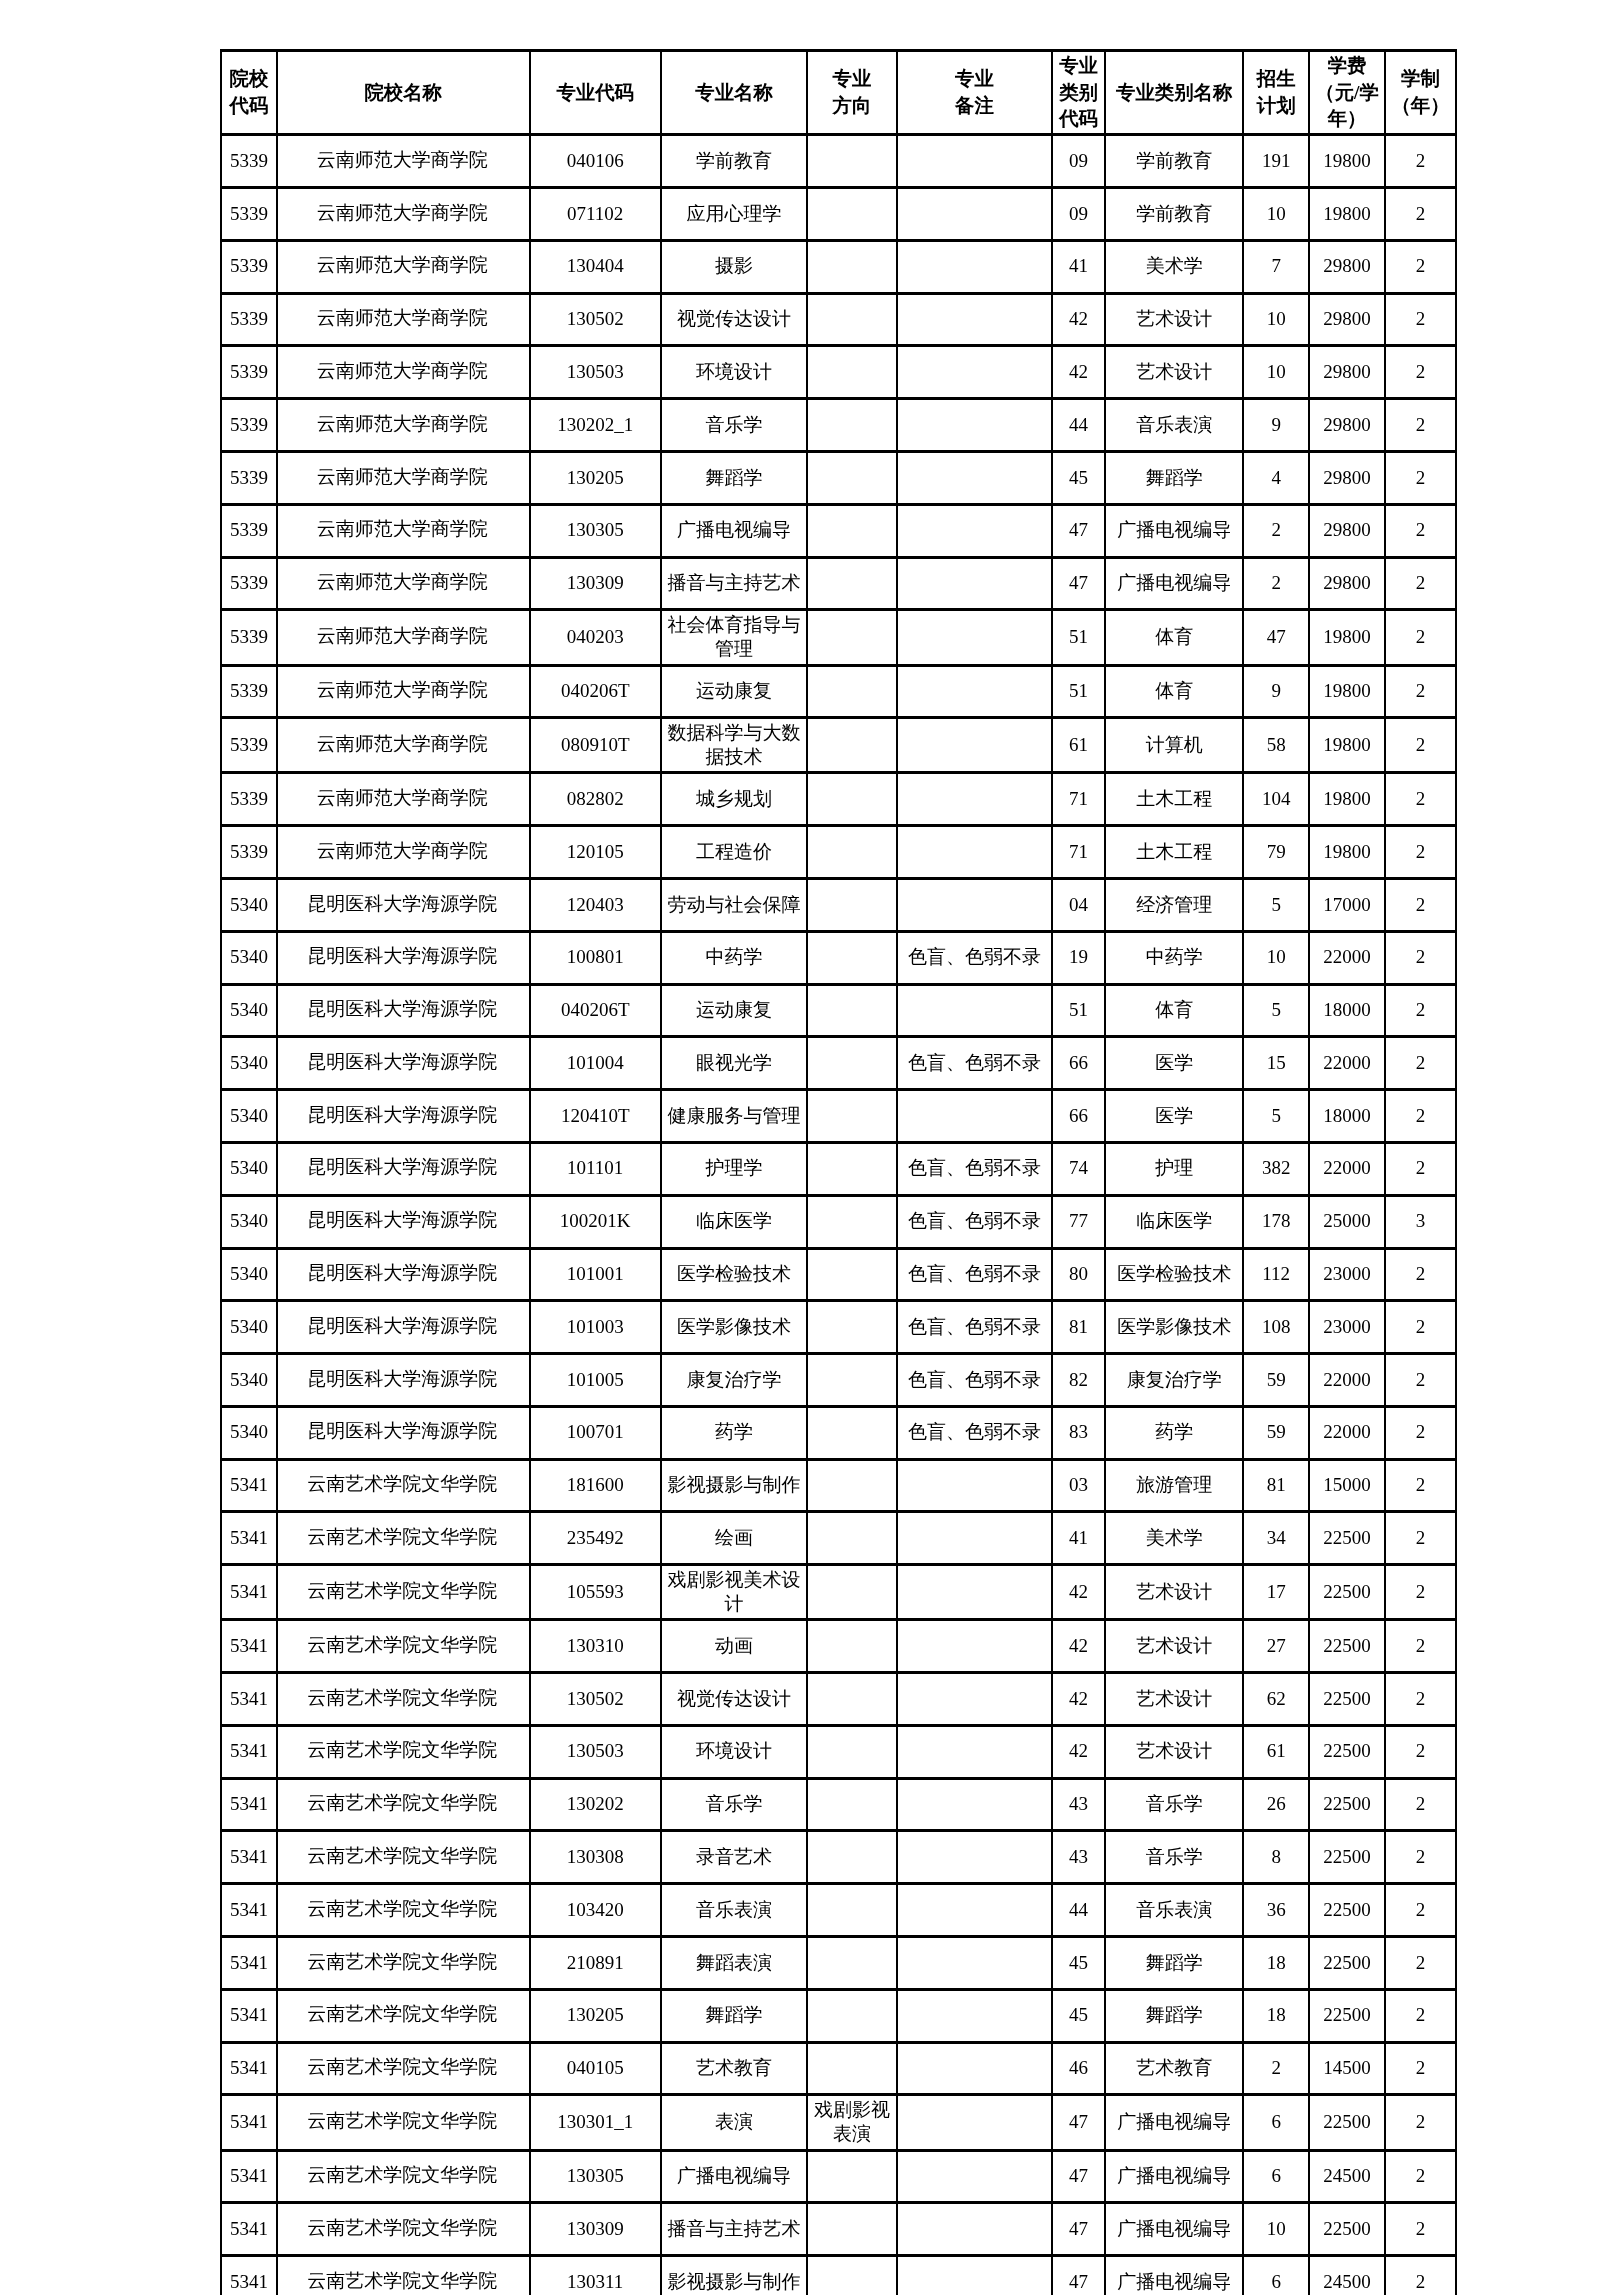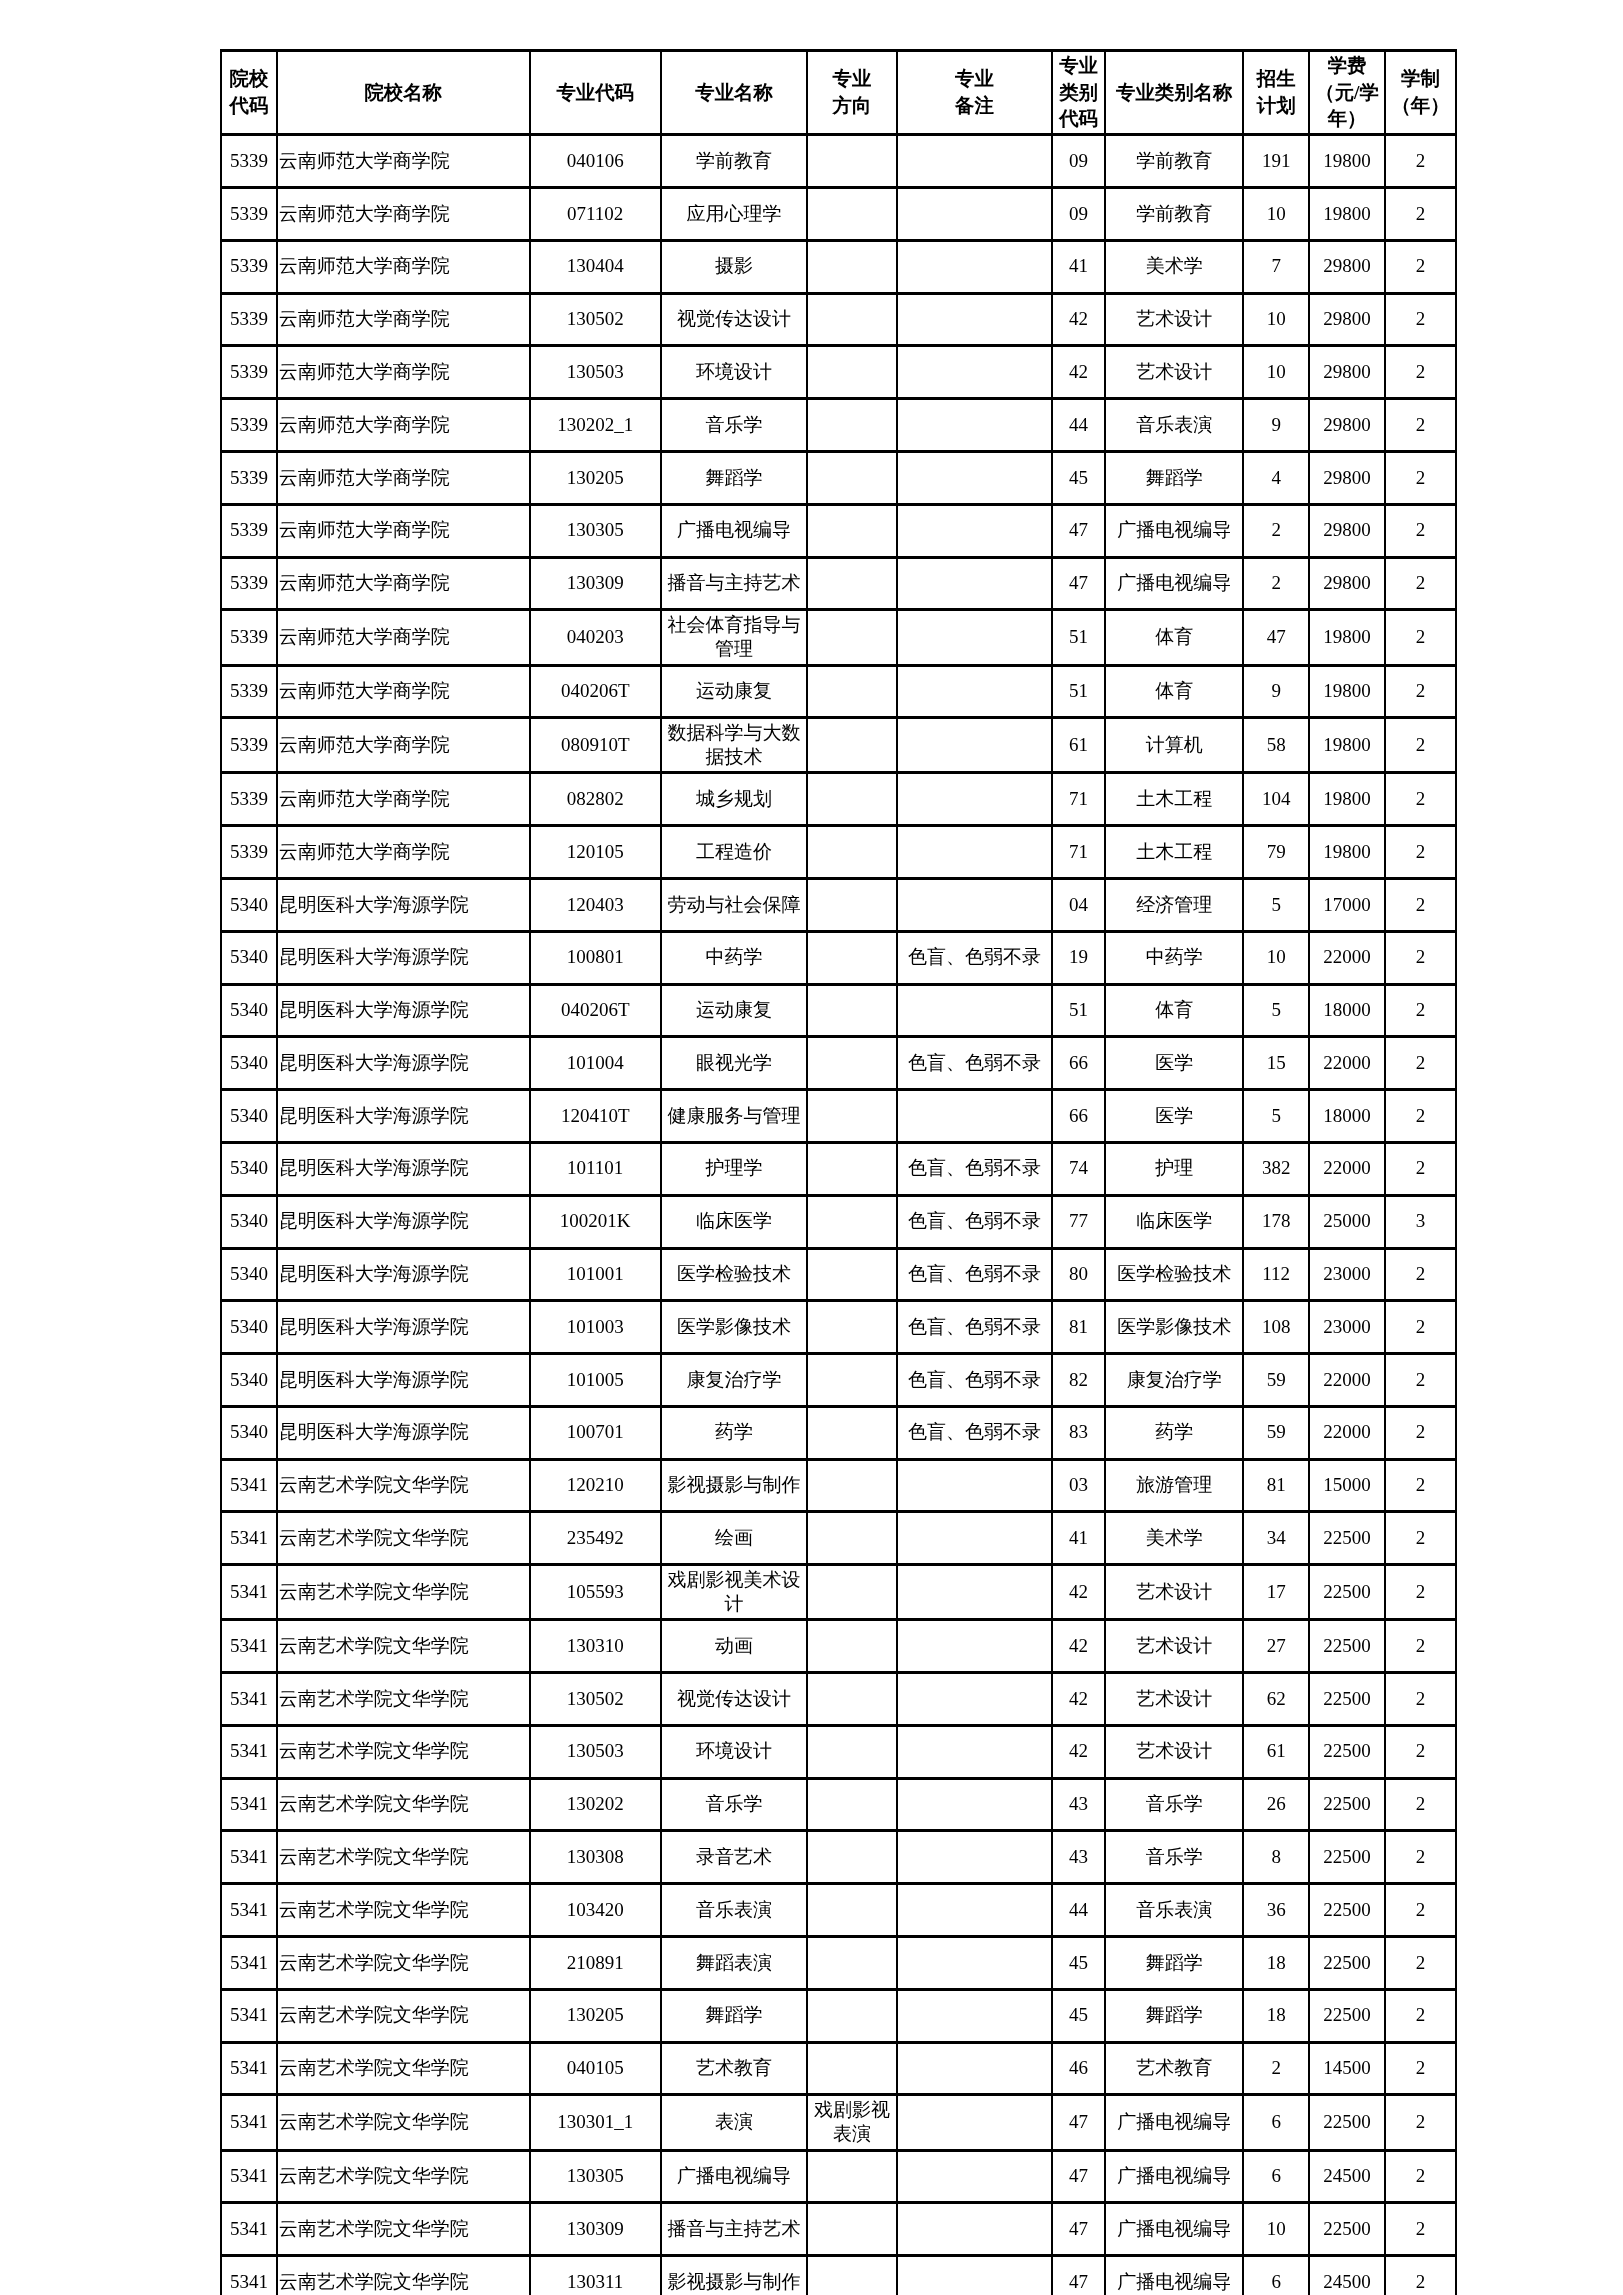--- a/index.html
+++ b/index.html
@@ -26,21 +26,21 @@
     height:74px; font-size:19.4px; font-weight:bold;
     text-align:center; vertical-align:middle;
     white-space:pre-line; line-height:1.35; padding:1.4px 1.4px;
   }
   td {
     height:47px; font-size:19px; font-weight:normal;
     text-align:center; vertical-align:middle;
     line-height:1.3; padding:1.4px 2.8px;
     word-break:break-all;
   }
-  td.col-institution-name { text-align:left; padding-left:1px; }
+  td.col-institution-name { text-align:center; padding-left:1px;font-family:Liberation Mono, monospace; }
 </style>
 </head>
 <body>
 
 <div class="sheet">
   <table class="plan">
     <colgroup>
       <col class="c1">
         <col class="c2">
         <col class="c3">
@@ -399,21 +399,21 @@
           <td class="col-major-note">色盲、色弱不录</td>
           <td class="col-category-code">83</td>
           <td class="col-category-name">药学</td>
           <td class="col-enrollment-plan">59</td>
           <td class="col-tuition">22000</td>
           <td class="col-duration">2</td>
         </tr>
         <tr>
           <td class="col-institution-code">5341</td>
           <td class="col-institution-name">云南艺术学院文华学院</td>
-          <td class="col-major-code">120210</td>
+          <td class="col-major-code">181600</td>
           <td class="col-major-name">影视摄影与制作</td>
           <td class="col-major-direction"></td>
           <td class="col-major-note"></td>
           <td class="col-category-code">03</td>
           <td class="col-category-name">旅游管理</td>
           <td class="col-enrollment-plan">81</td>
           <td class="col-tuition">15000</td>
           <td class="col-duration">2</td>
         </tr>
         <tr>

